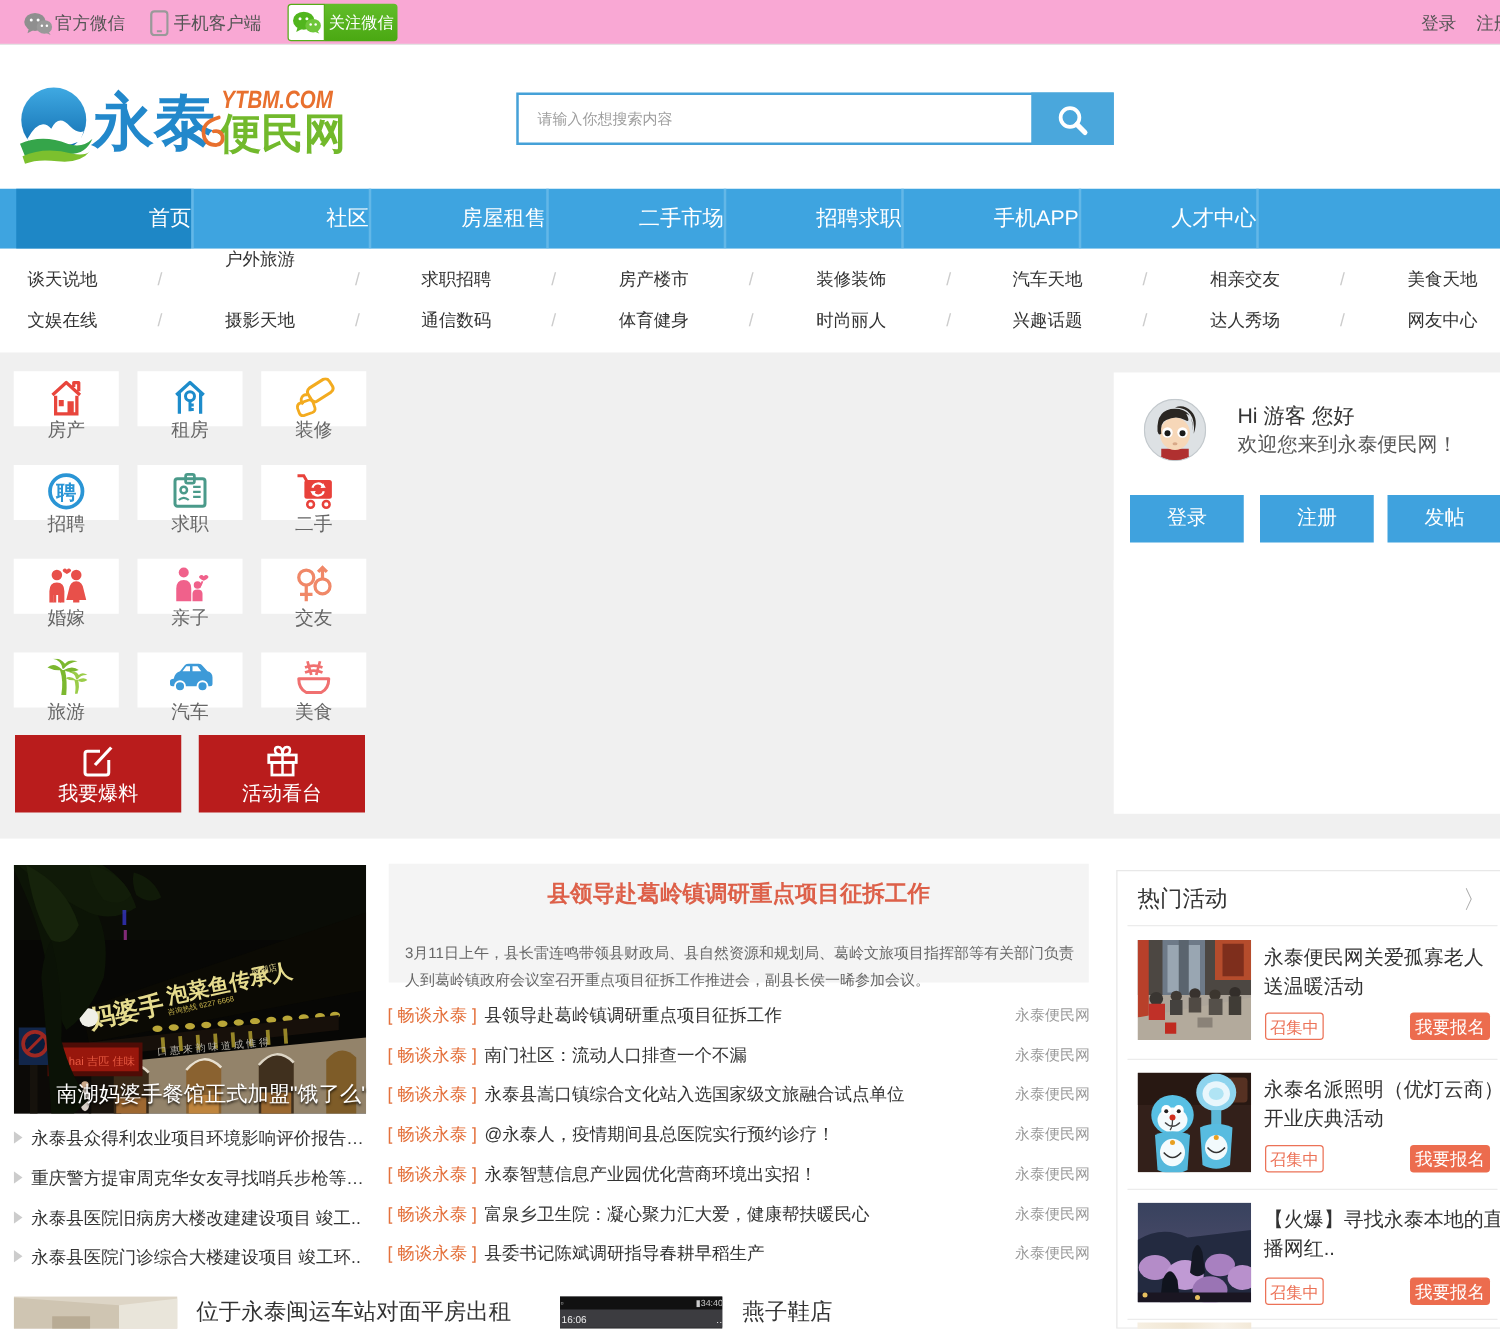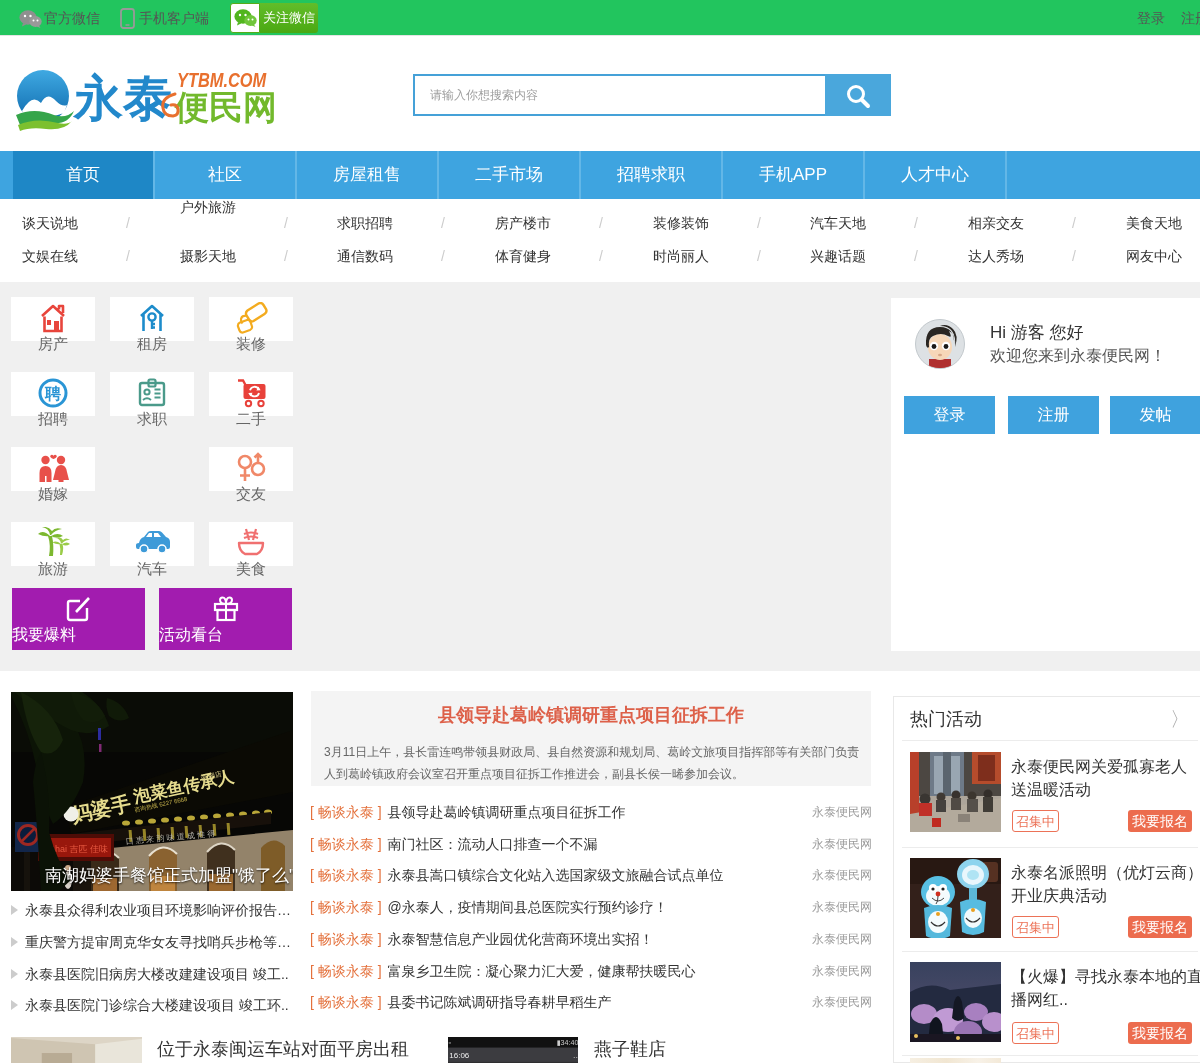--- a/index.html
+++ b/index.html
@@ -1,53 +1,53 @@
 <!DOCTYPE html>
 <html><head><meta charset="utf-8">
 <style>
 *{margin:0;padding:0;box-sizing:border-box}
 html,body{width:1200px;height:1063px;overflow:hidden;background:#fff;
 font-family:"Liberation Sans",sans-serif;position:relative}
 .abs{position:absolute}
 
-#topbar{position:absolute;left:0;top:0;width:1200px;height:36px;background:#22c55e;border-bottom:1px solid #e4e4e4}
+#topbar{position:absolute;left:0;top:0;width:1200px;height:36px;background:#f9a8d4;border-bottom:1px solid #e4e4e4}
 #topbar .txt{position:absolute;font-size:14px;color:#555;top:10px;white-space:nowrap}
 
 #header{position:absolute;left:0;top:37px;width:1200px;height:130px;background:#fff}
 
 #nav{position:absolute;left:0;top:151px;width:1200px;height:48px;background:#3ea4e0}
-.navitem{position:absolute;top:0;height:48px;width:140px;line-height:48px;text-align:center;color:#fff;font-size:17px}
+.navitem{position:absolute;top:0;height:48px;width:140px;line-height:48px;text-align:right;color:#fff;font-size:17px}
 .navsep{position:absolute;top:0;height:48px;width:2px;background:#63b7e7}
 
 #subnav{position:absolute;left:0;top:199px;width:1200px;height:83px;background:#fff}
 .sn{position:absolute;font-size:14px;color:#333}
 .sl{position:absolute;font-size:14px;color:#ccc}
 
 #band{position:absolute;left:0;top:282px;width:1200px;height:389px;background:#f0f0f0}
 .card{position:absolute;background:#fff;width:84px;height:44px;text-align:center}
 .card .lb{position:absolute;left:0;width:100%;top:38px;font-size:15px;color:#666;text-align:center}
 .card svg{position:absolute;left:50%;margin-left:-17px;top:5px}
-.bigbtn{position:absolute;width:133px;height:62px;background:#a21caf;color:#fff;text-align:left}
+.bigbtn{position:absolute;width:133px;height:62px;background:#b91c1c;color:#fff;text-align:center}
 .bigbtn .lb{position:absolute;left:0;width:100%;top:37px;font-size:16px;color:#fff}
 .bigbtn svg{position:absolute;left:50%;margin-left:-14px;top:7px}
 
 #ucard1{position:absolute;left:891px;top:298px;width:309px;height:174px;background:#fff}
 #ucard2{position:absolute;left:891px;top:464px;width:309px;height:187px;background:#fff}
 .ubtn{position:absolute;top:98px;width:91px;height:38px;background:#3fa2de;color:#fff;font-size:16px;text-align:center;line-height:38px}
 
 #bottom{position:absolute;left:0;top:671px;width:1200px;height:392px;background:#fff}
 
 #photo{position:absolute;left:11px;top:21px;width:282px;height:199px;overflow:hidden}
 #caption{position:absolute;left:0;top:172px;width:282px;height:27px;color:#fff;font-size:17px;line-height:24px;padding-left:34px;white-space:nowrap;text-shadow:0 1px 2px rgba(0,0,0,.8)}
 .lli{position:absolute;left:11px;width:286px;font-size:14px;color:#333;white-space:nowrap;overflow:hidden}
 .lli .tri{display:inline-block;width:0;height:0;border-left:7px solid #ccc;border-top:5px solid transparent;border-bottom:5px solid transparent;margin-right:7px}
 
 #graybox{position:absolute;left:311px;top:20px;width:560px;height:95px;background:#f4f4f4}
 #graybox h2{font-size:18px;color:#dd6049;text-align:center;margin-top:12px;font-weight:bold}
-#graybox p{font-size:12px;color:#666;margin:14px 3px 0 13px;line-height:22px}
+#graybox p{font-size:12px;color:#666;margin:24px 3px 0 13px;line-height:22px}
 .mli{position:absolute;left:310px;width:562px;height:32px;line-height:32px;font-size:14px;white-space:nowrap}
 .mli .cat{color:#e4713c}
 .mli .tt{color:#333;margin-left:6px}
 .mli .src{position:absolute;right:0;top:0;font-size:12px;color:#9a9a9a;line-height:32px}
 
 #side{position:absolute;left:893px;top:25px;width:312px;height:367px;background:#fff;border:1px solid #e8e8e8}
 #side h3{position:absolute;left:16px;top:10px;font-size:18px;color:#333;font-weight:normal}
 #side .arrow{position:absolute;right:14px;top:9px;font-size:20px;color:#aaa;font-family:"Liberation Sans",sans-serif}
 .sdiv{position:absolute;left:8px;width:296px;height:1px;background:#ececec}
 .sitem .im{position:absolute;left:16px;width:91px;height:80px;overflow:hidden}
@@ -228,20 +228,31 @@
     <svg width="34" height="32" viewBox="0 0 34 32">
       <circle cx="9.5" cy="8" r="4.2" fill="#e8504a"></circle>
       <path d="M3.5 30 L3.5 21 Q3.5 14 9.5 14 Q15.5 14 15.5 21 L15.5 30 L12 30 L12 24 L13 24 L7 24 L7 30 Z" fill="#e8504a"></path>
       <rect x="6.8" y="23" width="2.2" height="7" fill="#e8504a"></rect>
         <rect x="10.5" y="23" width="2.2" height="7" fill="#e8504a"></rect>
       <circle cx="25" cy="8" r="4.2" fill="#e8504a"></circle>
       <path d="M25 13 Q30 13 31 20 L33 28 L27.5 28 L27.5 30 L22.5 30 L22.5 28 L17 28 L19 20 Q20 13 25 13 Z" fill="#e8504a"></path>
       <path d="M17.5 6.2 q-1.6-2 -3.2 0 q-0.9 1.3 3.2 3.4 q4.1-2.1 3.2-3.4 q-1.6-2 -3.2 0" fill="#e8504a" transform="translate(0,-2.5)"></path>
     </svg>
     <span class="lb">婚嫁</span>
+  </div>
+  <div class="card" style="left:110px;top:165px">
+    <svg width="34" height="32" viewBox="0 0 34 32">
+      <circle cx="12" cy="6" r="4" fill="#f0618b"></circle>
+      <path d="M6 29 L6 19 Q6 12 12 12 Q18 12 18 19 L18 29 Z" fill="#f0618b"></path>
+      <circle cx="23" cy="16" r="3" fill="#f0618b"></circle>
+      <path d="M19 29 L19 23 Q19 19.5 23 19.5 Q27 19.5 27 23 L27 29 Z" fill="#f0618b"></path>
+      <path d="M28 9 q-1.8-2.2 -3.6 0 q-1 1.4 3.6 3.6 q4.6-2.2 3.6-3.6 q-1.8-2.2 -3.6 0" fill="#f0618b"></path>
+      <path d="M27 13 Q26 16 24.5 18" fill="none" stroke="#f0618b" stroke-width="1.4"></path>
+    </svg>
+    <span class="lb">亲子</span>
   </div>
   <div class="card" style="left:209px;top:165px">
     <svg width="34" height="32" viewBox="0 0 34 32">
       <circle cx="11" cy="10" r="6" fill="none" stroke="#f08868" stroke-width="2.6"></circle>
       <path d="M11 16 L11 29 M6 23.5 L16 23.5" fill="none" stroke="#f08868" stroke-width="2.6"></path>
       <circle cx="24" cy="17" r="6" fill="none" stroke="#f08868" stroke-width="2.6"></circle>
       <path d="M24 11 L24 2 M20.5 5.5 L24 2 L27.5 5.5" fill="none" stroke="#f08868" stroke-width="2.6"></path>
     </svg>
     <span class="lb">交友</span>
   </div>

